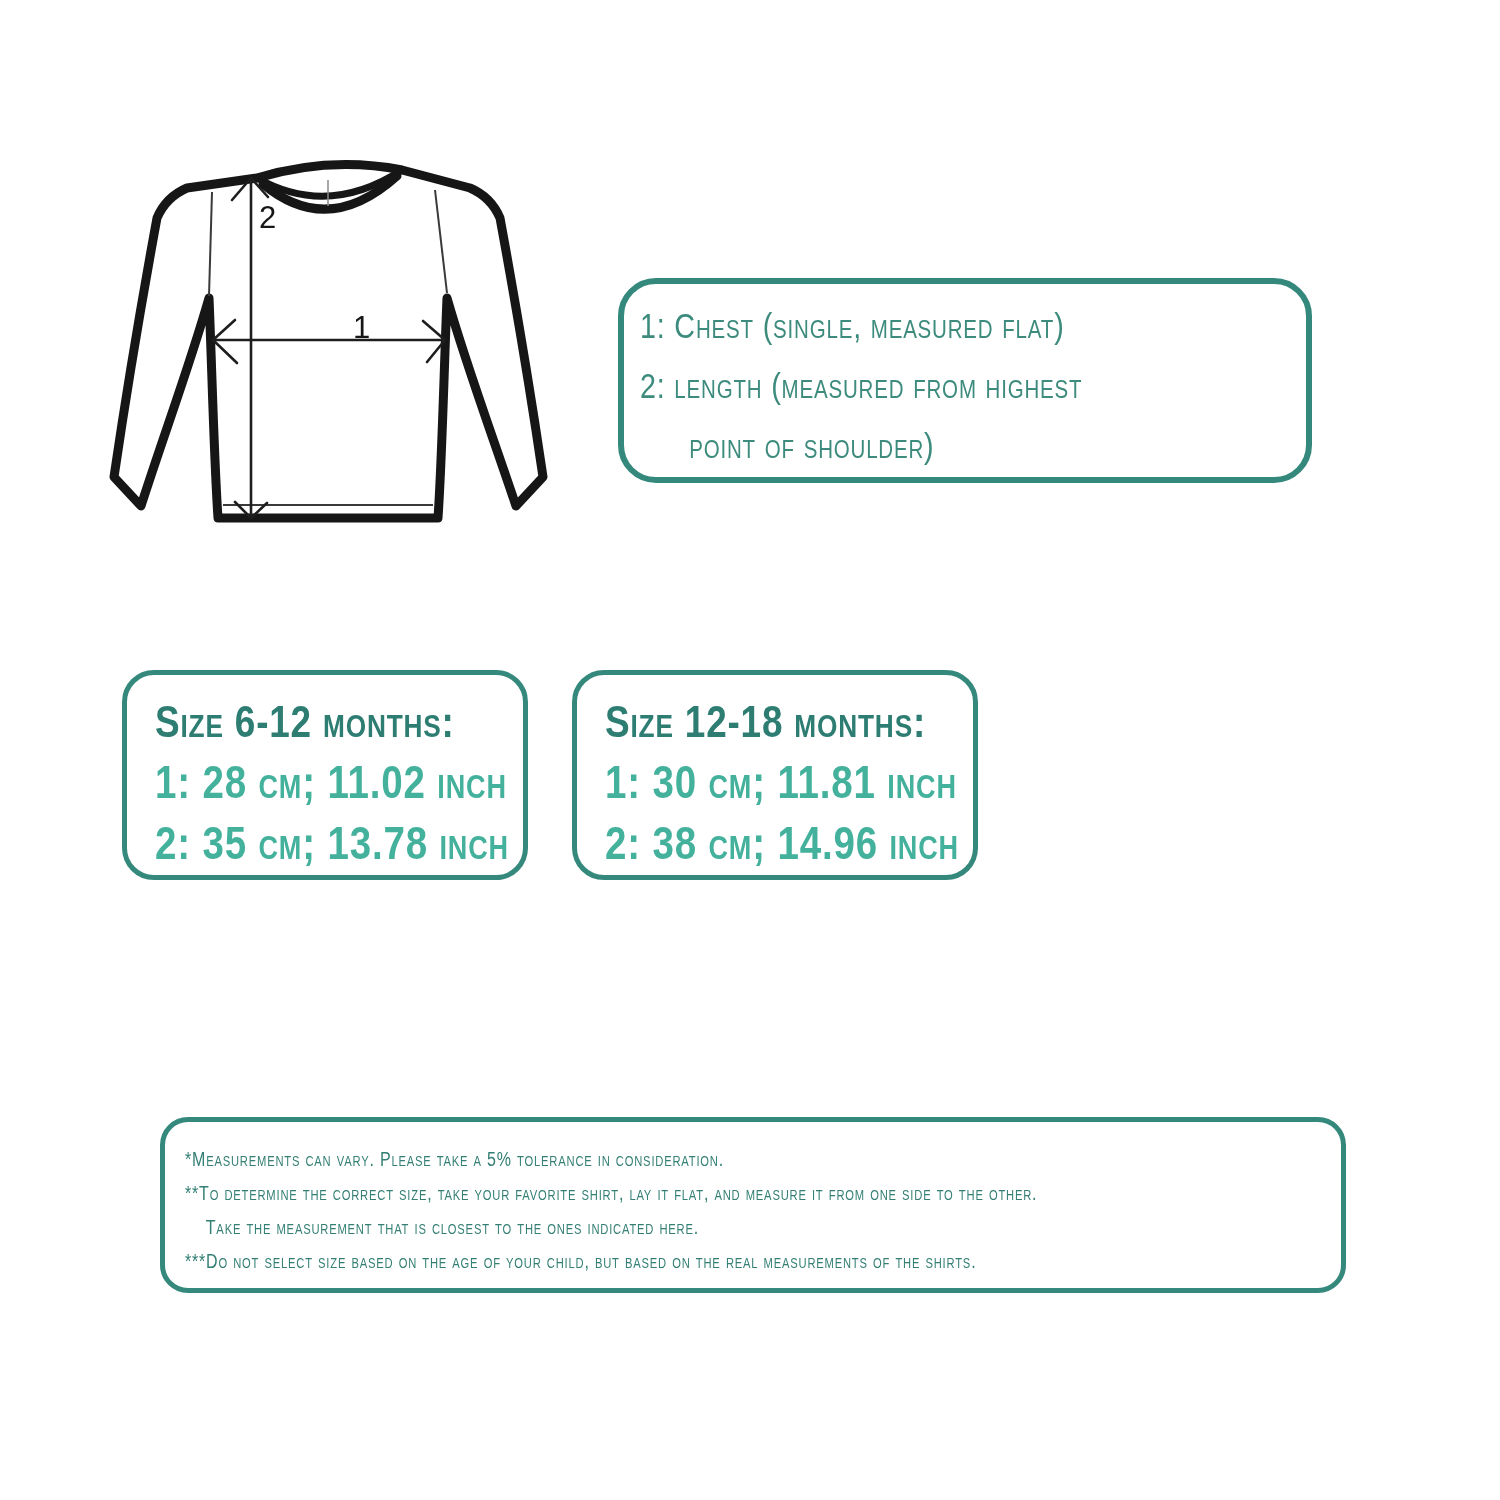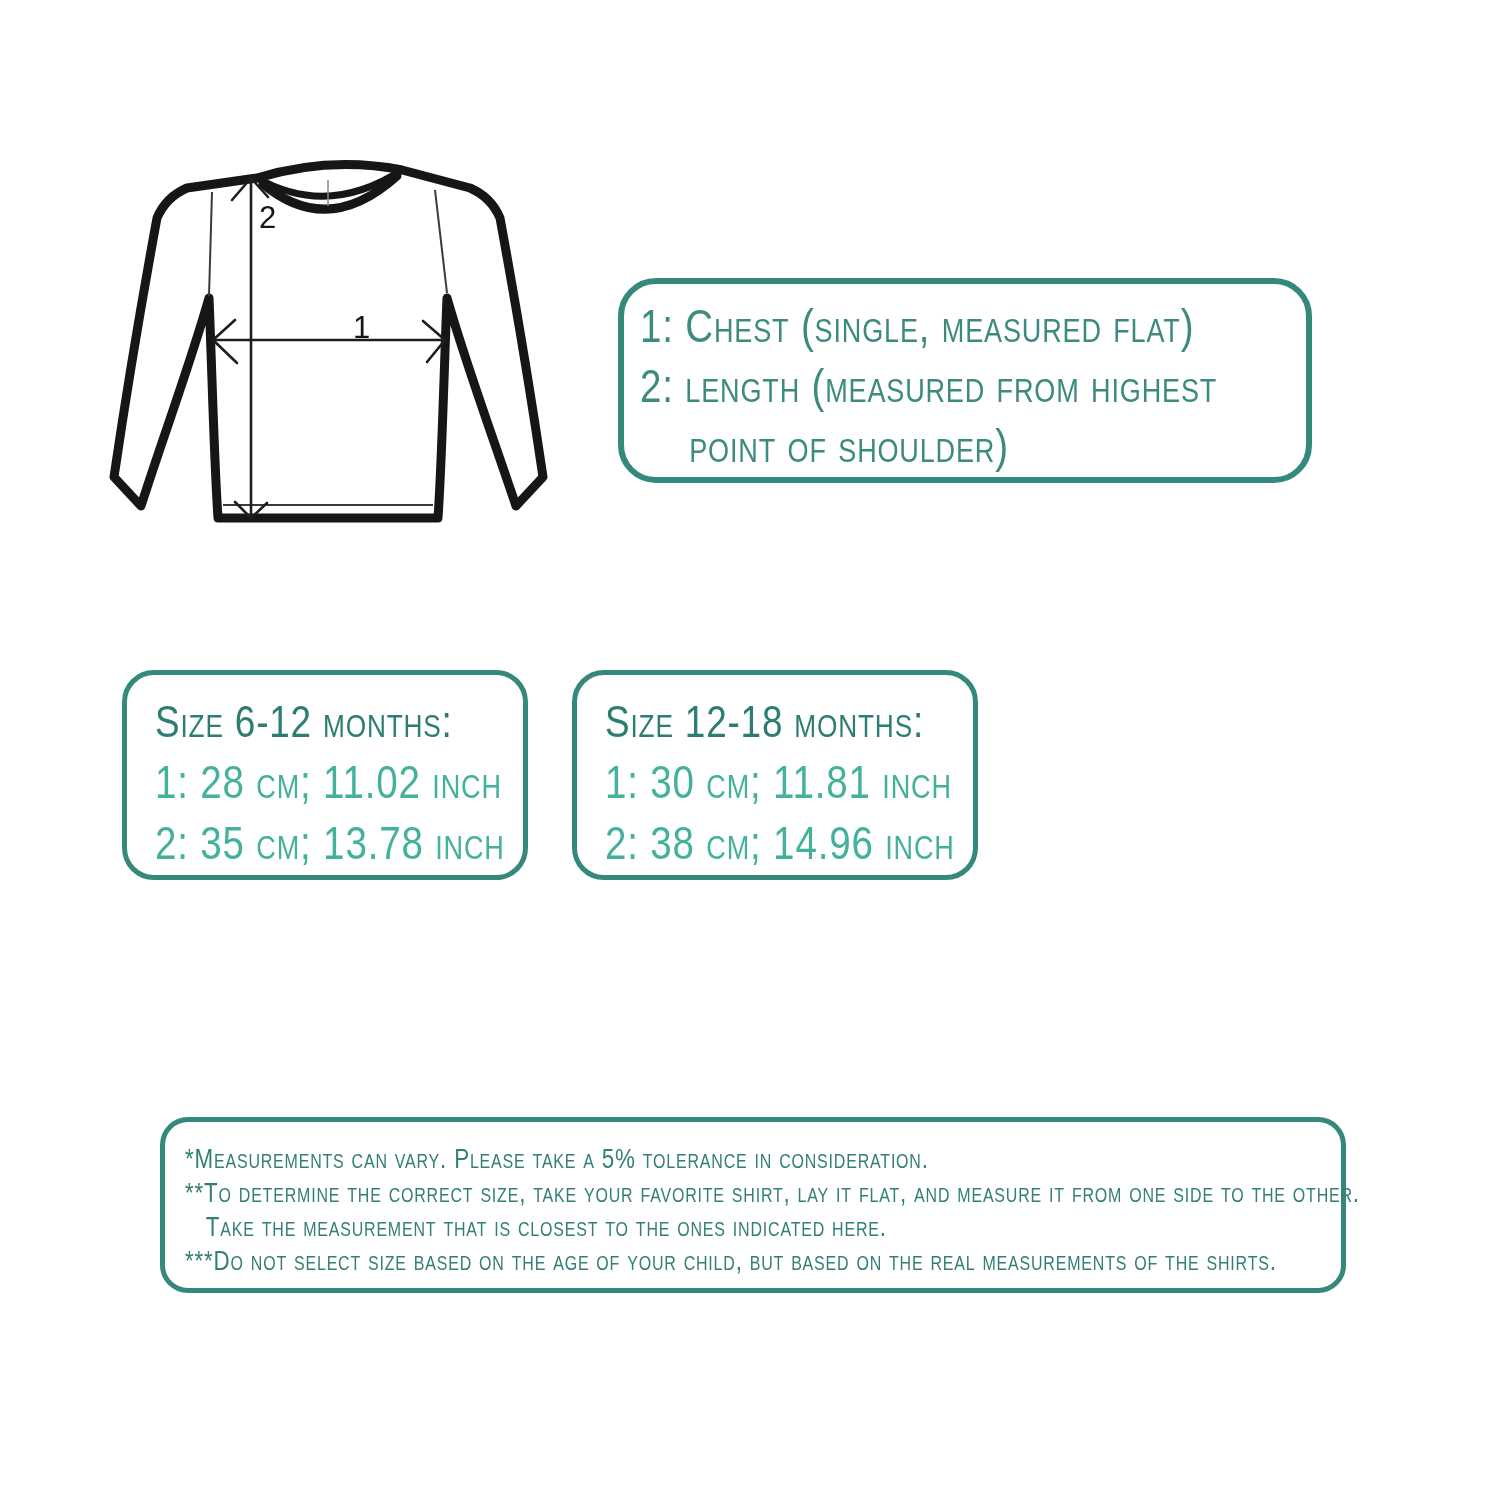--- a/index.html
+++ b/index.html
@@ -23,42 +23,43 @@
     white-space: nowrap;
     transform: scaleX(0.82);
     transform-origin: 0 50%;
     letter-spacing: 1px;
   }
   #legend-box {
     left: 618px; top: 278px; width: 694px; height: 205px;
     border-radius: 38px; border-width: 6px;
     padding: 12px 0 0 16px;
     color: var(--legend, #3c8b7d);
-    font-size: 47px;
+    font-size: 35px;
   }
   .legend-line { line-height: 60px; }
   .legend-line.indent { padding-left: 60px; }
 
   .size-box {
     top: 670px; width: 406px; height: 210px;
     border-radius: 32px;
     padding: 18px 0 0 28px;
+    font-weight: bold;
   }
   #size-box-1 { left: 122px; }
   #size-box-2 { left: 572px; }
   #size-box-3 { left: 1010px; }
   .size-title { color: var(--heading, #2d7d72); font-size: 45px; line-height: 58px; }
   .size-line  { color: var(--value, #44b19c); font-size: 47px; line-height: 61px; }
 
   #footnote-box {
     left: 160px; top: 1117px; width: 1186px; height: 176px;
     border-radius: 28px;
     padding: 20px 0 0 20px;
     color: var(--note, #337f74);
-    font-size: 28px;
+    font-size: 20px;
   }
   .note-line { line-height: 34px; transform: scaleX(0.80); }
   .note-line.indent { padding-left: 26px; }
 
   #shirt-diagram {
     position: absolute;
     left: 95px; top: 130px;
     width: 470px; height: 440px;
   }
   .outline-stroke { fill: #ffffff; stroke: var(--outline, #161616); stroke-width: 9; stroke-linejoin: round; }

